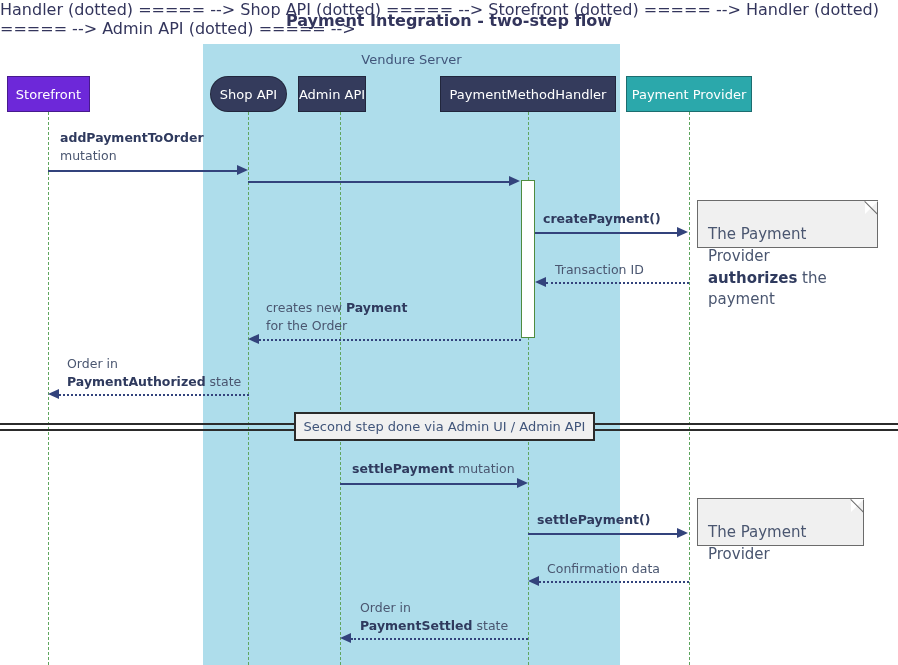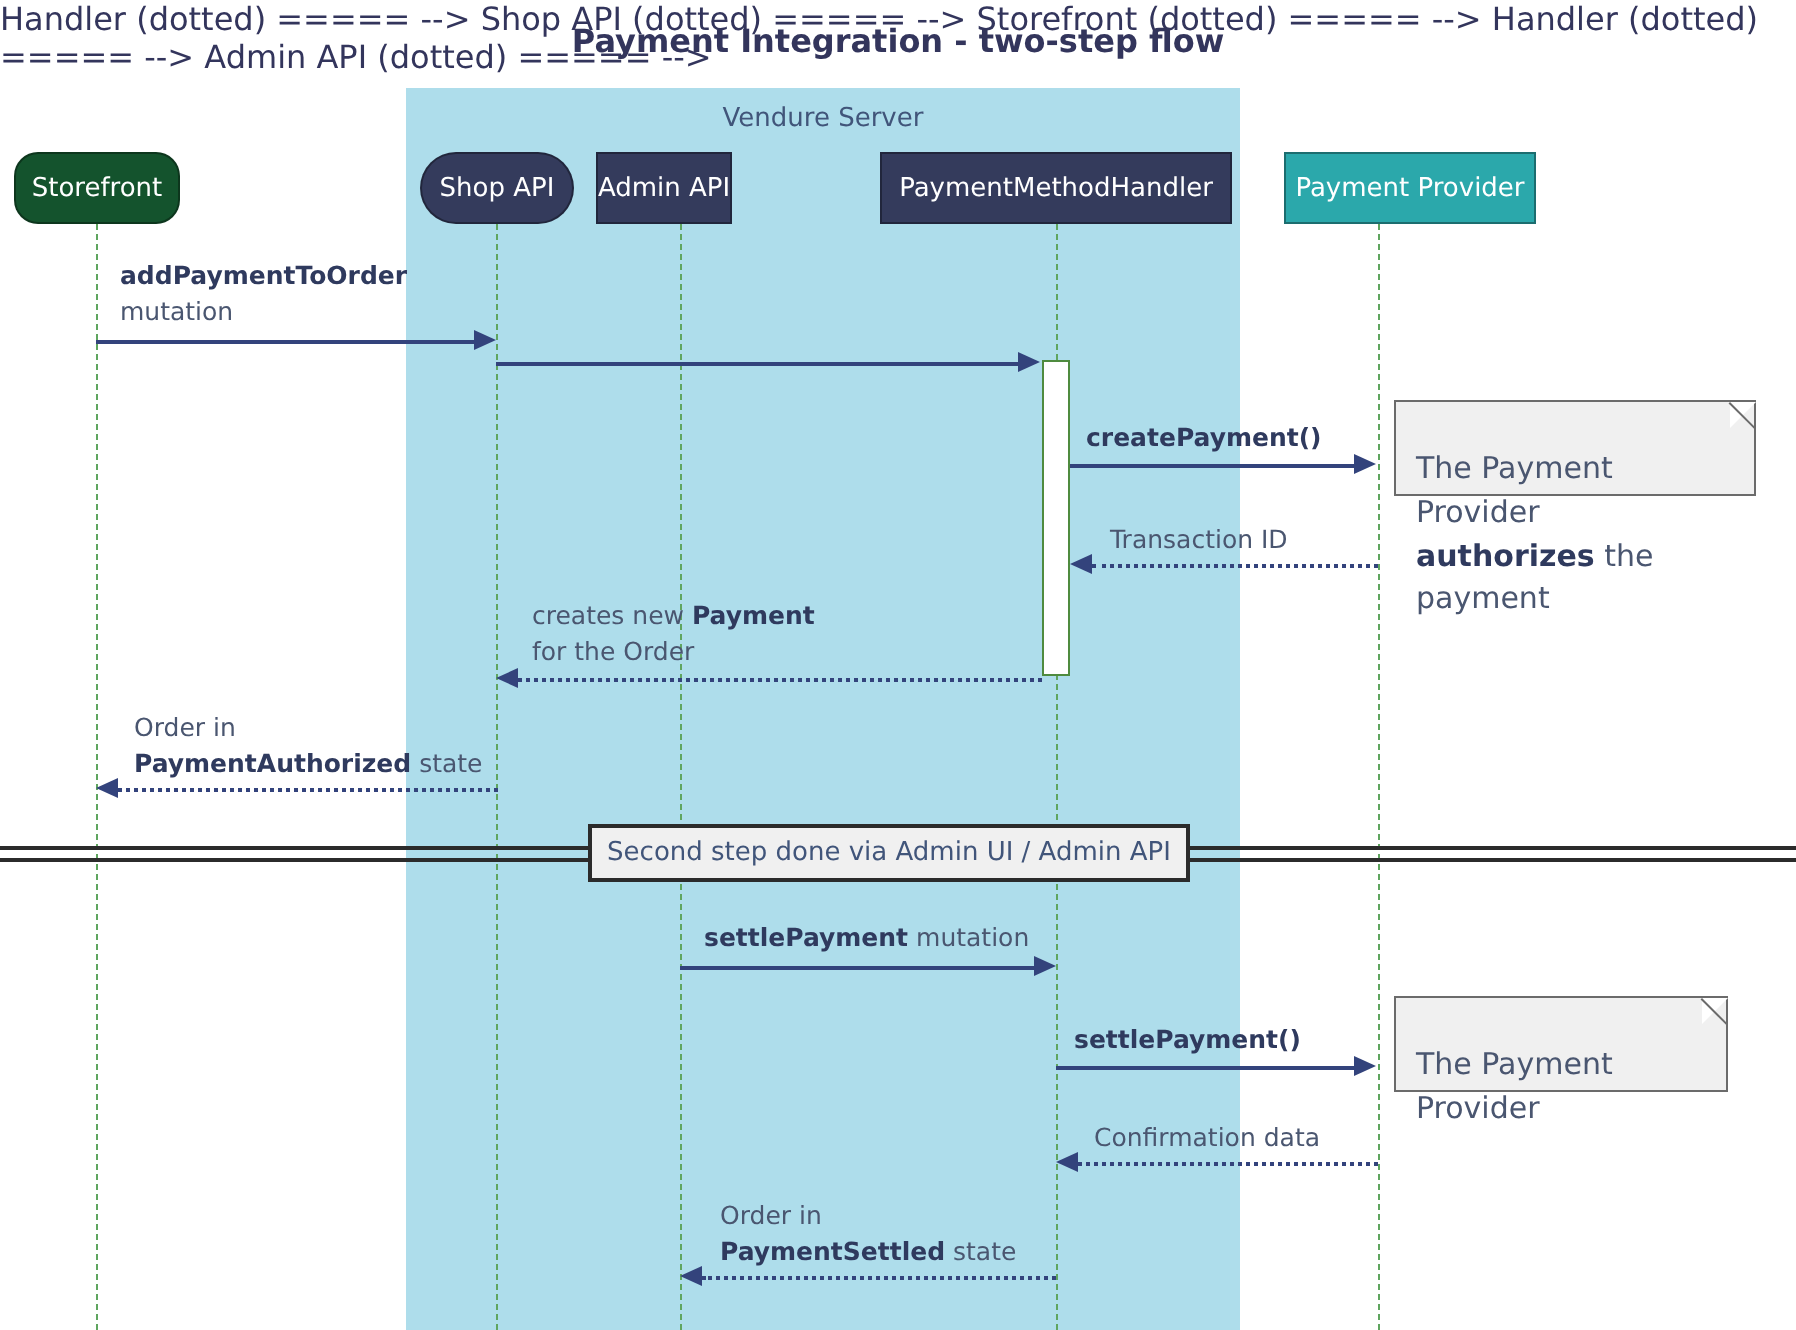--- a/index.html
+++ b/index.html
@@ -24,21 +24,21 @@
     font-size:13px;color:#41557a;
   }
   
   .plife{
     position:absolute;box-sizing:border-box;
     display:flex;align-items:center;justify-content:center;
     color:#ffffff;font-size:13px;white-space:nowrap;
     border:1px solid rgba(0,0,0,.35);
   }
   .p-dark{background:#343b5c;}
-  .p-gray{background:#14532d;border-radius:12px;}
+  .p-gray{background:#6d28d9;}
   .p-teal{background:#2ba8ab;}
   
   .lifeline{
     position:absolute;width:0;border-left:1px dashed #5fa55f;
   }
   
   .activation{
     position:absolute;background:#ffffff;border:1px solid #4f8b3f;
     box-sizing:border-box;
   }
@@ -110,21 +110,21 @@
   </div>
 
   <div class="plife p-dark" style="left:298px;top:76px;width:68px;height:36px;">
     <span>Admin API</span>
   </div>
 
   <div class="plife p-dark" style="left:440px;top:76px;width:176px;height:36px;">
     <span>PaymentMethodHandler</span>
   </div>
 
-  <div class="plife p-teal" style="left:626px;top:76px;width:126px;height:36px;margin-left:16px;">
+  <div class="plife p-teal" style="left:626px;top:76px;width:126px;height:36px;">
     <span>Payment Provider</span>
   </div>
 
   
   <div class="activation" style="left:521px;top:180px;width:14px;height:158px;"></div>
 
   
   <div class="msg-label" style="left:60px;top:130px;">
     <b>addPaymentToOrder</b>
   </div>

